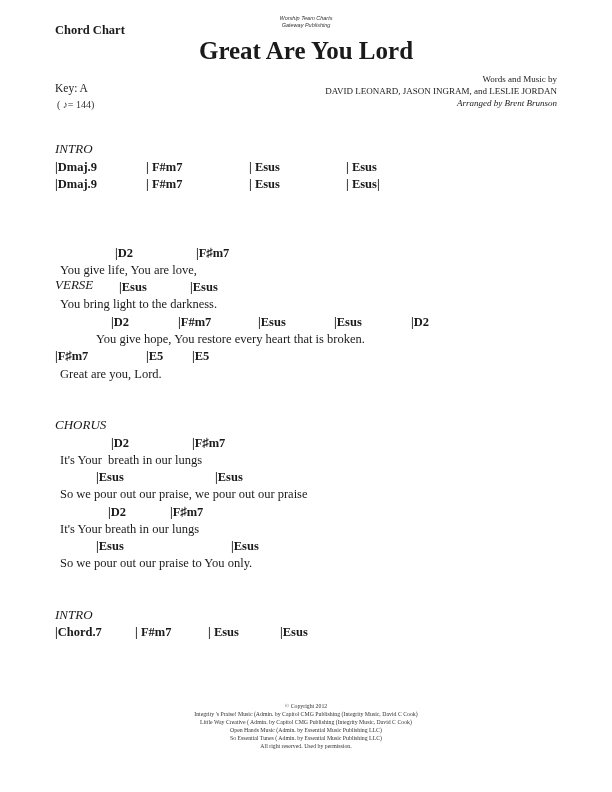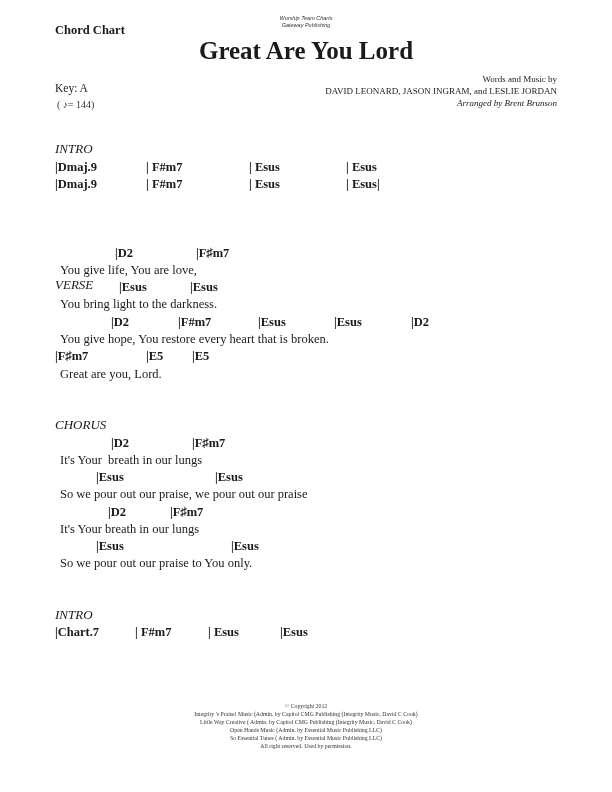--- a/index.html
+++ b/index.html
@@ -60,21 +60,21 @@
   <span class="chord" style="left:135px;">|Esus</span>
 </div>
 <div class="abs lyric" style="top:297px;">You bring light to the darkness.</div>
 <div class="abs chord-row" style="top:315px;">
   <span class="chord" style="left:56px;">|D2</span>
   <span class="chord" style="left:123px;">|F#m7</span>
   <span class="chord" style="left:203px;">|Esus</span>
   <span class="chord" style="left:279px;">|Esus</span>
   <span class="chord" style="left:356px;">|D2</span>
 </div>
-<div class="abs lyric" style="top:332px;">You give hope, You restore every heart that is broken.</div>
+<div class="abs lyric" style="top:332px;margin-left:36px;">You give hope, You restore every heart that is broken.</div>
 <div class="abs chord-row" style="top:349px;">
   <span class="chord" style="left:0px;">|F♯m7</span>
   <span class="chord" style="left:91px;">|E5</span>
   <span class="chord" style="left:137px;">|E5</span>
 </div>
 <div class="abs lyric" style="top:367px;">Great are you, Lord.</div>
 
 <div class="abs section-label" style="top:417px;">CHORUS</div>
 <div class="abs chord-row" style="top:436px;">
   <span class="chord" style="left:56px;">|D2</span>
@@ -92,21 +92,21 @@
 </div>
 <div class="abs lyric" style="top:522px;">It's Your breath in our lungs</div>
 <div class="abs chord-row" style="top:539px;">
   <span class="chord" style="left:41px;">|Esus</span>
   <span class="chord" style="left:176px;">|Esus</span>
 </div>
 <div class="abs lyric" style="top:556px;">So we pour out our praise to You only.</div>
 
 <div class="abs section-label" style="top:607px;">INTRO</div>
 <div class="abs chord-row" style="top:625px;">
-  <span class="chord" style="left:0px;">|Chart.7</span>
+  <span class="chord" style="left:0px;">|Chord.7</span>
   <span class="chord" style="left:80px;">| F#m7</span>
   <span class="chord" style="left:153px;">| Esus</span>
   <span class="chord" style="left:225px;">|Esus</span>
 </div>
 
 <div class="abs footer" style="top:703px;">© Copyright 2012</div>
 <div class="abs footer" style="top:711px;">Integrity 's Praise! Music (Admin. by Capitol CMG Publishing (Integrity Music, David C Cook)</div>
 <div class="abs footer" style="top:719px;">Little Way Creative ( Admin. by Capitol CMG Publishing (Integrity Music, David C Cook)</div>
 <div class="abs footer" style="top:727px;">Open Hands Music (Admin. by Essential Music Publishing LLC)</div>
 <div class="abs footer" style="top:735px;">So Essential Tunes ( Admin. by Essential Music Publishing LLC)</div>

